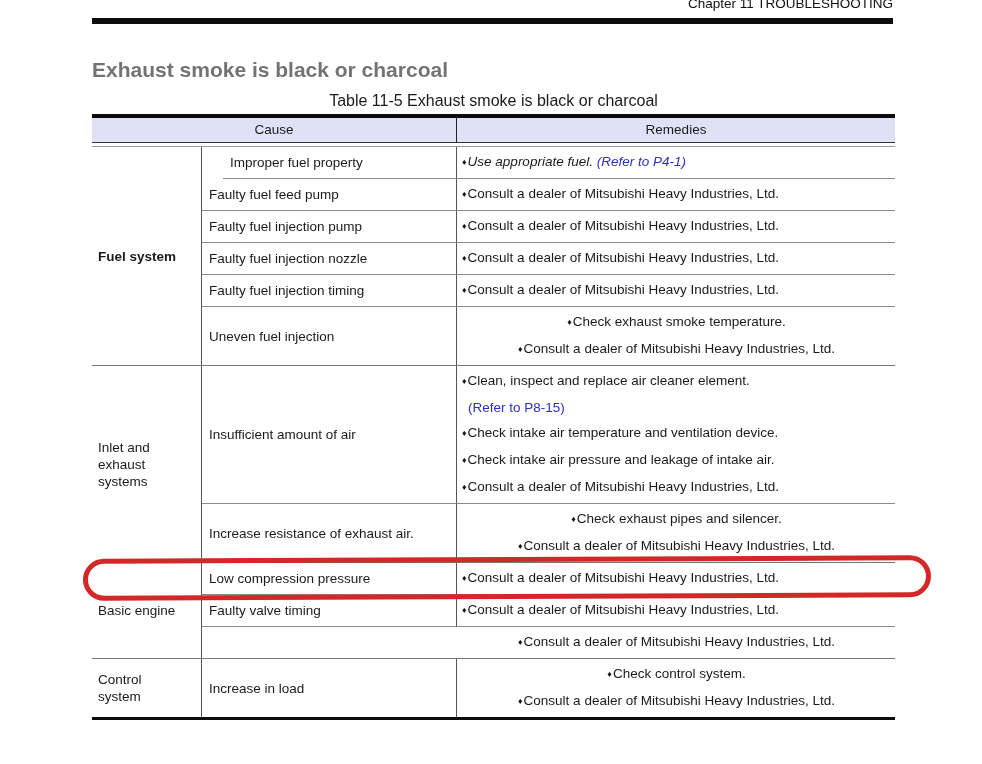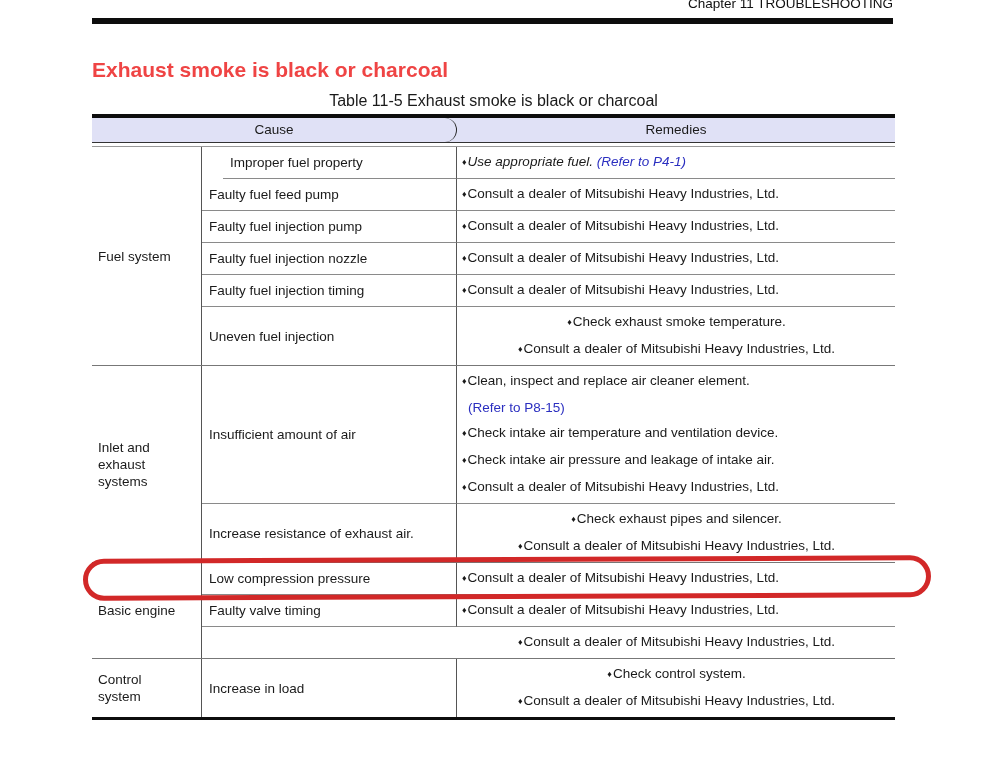--- a/index.html
+++ b/index.html
@@ -6,30 +6,30 @@
   html, body { background: #ffffff; }
   body {
     width: 982px; height: 764px; position: relative; overflow: hidden;
     font-family: "Liberation Sans", sans-serif; color: #1a1a1a;
   }
   .chapter {
     position: absolute; top: -4px; left: 92px; width: 801px;
     text-align: right; font-size: 13.5px; color: #111;
   }
   .toprule { position: absolute; top: 18px; left: 92px; width: 801px; height: 6px; background: #0d0d0d; }
-  .title { position: absolute; top: 58px; left: 92px; font-size: 21px; font-weight: bold; color: #ef4444; }
+  .title { position: absolute; top: 58px; left: 92px; font-size: 21px; font-weight: bold; color: #737373; }
   .caption { position: absolute; top: 92px; left: 92px; width: 803px; text-align: center; font-size: 16px; }
 
   .ttable {
     position: absolute; top: 114px; left: 92px; width: 803px;
     border-top: 4px solid #0d0d0d; border-bottom: 3px solid #0d0d0d;
     font-size: 13.5px;
   }
   .thead { display: grid; grid-template-columns: 365px 438px; background: var(--hdr, #e0e1f6); border-bottom: 1px solid #333; }
-  .th { text-align: center; padding: 4px 16px 5px; border-radius: 12px; }
+  .th { text-align: center; padding: 4px 16px 5px; }
   .th-cause { border-right: 1px solid #222; }
   .dblline { height: 4px; border-bottom: 1px solid #999; background: #fff; }
 
   .tgroup { display: grid; grid-template-columns: 110px 255px 438px; }
   .tgroup:not(:last-child) { border-bottom: 1px solid #777; }
   .glabel {
     grid-column: 1; border-right: 1px solid #555;
     display: flex; align-items: center; padding: 2px 3px 2px 6px;
     white-space: pre-line; line-height: 17px;
   }
@@ -62,21 +62,21 @@
 <div class="caption">Table 11-5 Exhaust smoke is black or charcoal</div>
 
 <div class="ttable">
   <div class="thead">
     <div class="th th-cause">Cause</div>
     <div class="th">Remedies</div>
   </div>
   <div class="dblline"></div>
   <div id="tbody">
       <div class="tgroup">
-        <div class="glabel" style="grid-row: 1 / span 6;">Fuel system</div>
+        <div class="glabel" style="grid-row: 1 / span 6; font-weight: bold;">Fuel system</div>
         <div class="ccell" style="min-height: 28px; margin-left: 21px;">Improper fuel property</div>
         <div class="rcell" style="min-height: 28px; font-style: italic;">
           <div class="rline"><span class="bullet">♦</span><span>Use appropriate fuel. </span><span class="link">(Refer to P4-1)</span></div>
         </div>
         <div class="ccell" style="min-height: 28px;">Faulty fuel feed pump</div>
         <div class="rcell" style="min-height: 28px;">
           <div class="rline"><span class="bullet">♦</span><span>Consult a dealer of Mitsubishi Heavy Industries, Ltd.</span></div>
         </div>
         <div class="ccell" style="min-height: 28px;">Faulty fuel injection pump</div>
         <div class="rcell" style="min-height: 28px;">

